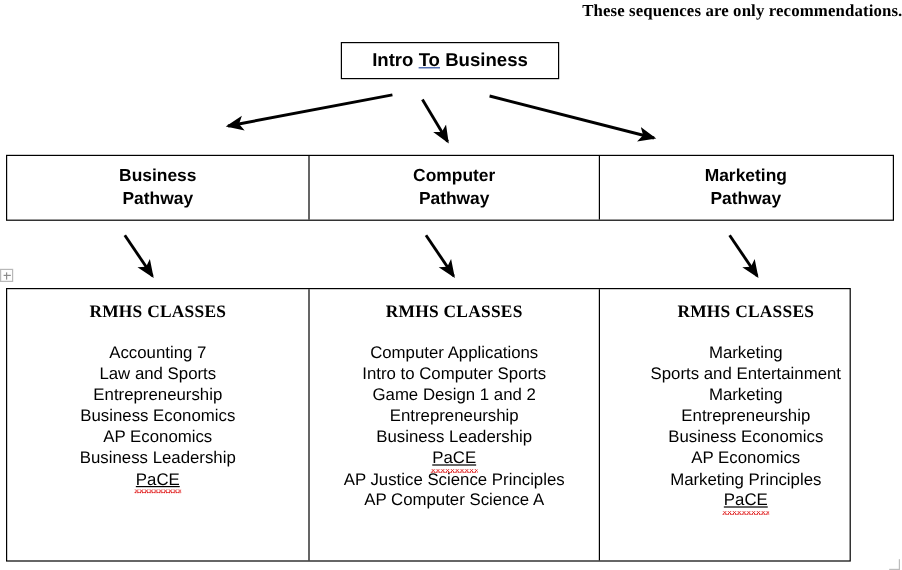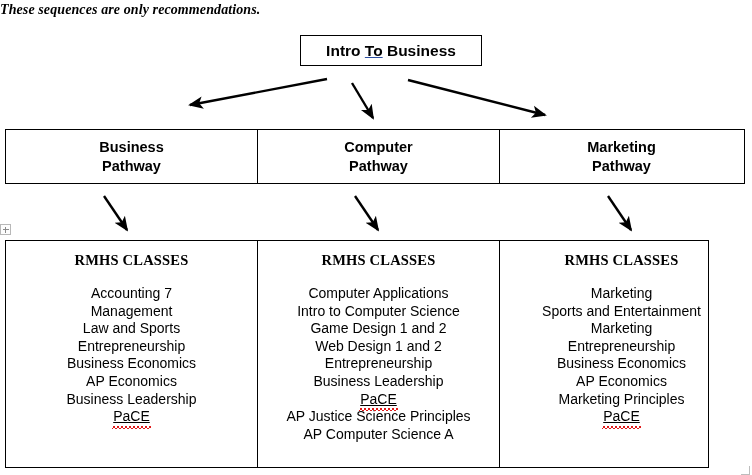--- a/index.html
+++ b/index.html
@@ -15,43 +15,41 @@
     font-family: "Liberation Sans", sans-serif;
     color: #000000;
   }
 
   
   .caption {
     position: absolute;
     left: 0;
     top: 2px;
     width: 752px;
-    text-align: left;
+    text-align: right;
     font-family: "Liberation Serif", serif;
-    font-style: italic;
     font-weight: bold;
     font-size: 14px;
     letter-spacing: 0.1px;
     color: #000;
   }
 
   
   .title-box {
     position: absolute;
     left: 284px;
     top: 35px;
     width: 182px;
     height: 31px;
     border: 1.6px solid #000;
     box-sizing: border-box;
     display: flex;
     align-items: center;
     justify-content: center;
     background: #fff;
-    margin-left: 16px;
   }
   .title-text {
     font-family: "Liberation Sans", sans-serif;
     font-weight: bold;
     font-size: 15.5px;
     white-space: pre;
   }
   .title-text .ul-blue {
     text-decoration: underline;
     text-decoration-color: #2b4ea2;
@@ -232,36 +230,34 @@
       <span>Pathway</span>
     </div>
   </div>
 </div>
 
 <div class="classes-table">
   <div class="classes-cell c1">
     <div class="classes-heading">RMHS CLASSES</div>
     <ul class="class-list">
         <li>Accounting 7</li>
-        <li>Management</li>
         <li>Law and Sports</li>
         <li>Entrepreneurship</li>
         <li>Business Economics</li>
         <li>AP Economics</li>
         <li>Business Leadership</li>
         <li class="misspelled"><span class="pace-wrap">PaCE</span></li>
       </ul>
   </div>
   <div class="classes-cell c2">
     <div class="classes-heading">RMHS CLASSES</div>
     <ul class="class-list">
         <li>Computer Applications</li>
-        <li>Intro to Computer Science</li>
+        <li>Intro to Computer Sports</li>
         <li>Game Design 1 and 2</li>
-        <li>Web Design 1 and 2</li>
         <li>Entrepreneurship</li>
         <li>Business Leadership</li>
         <li class="misspelled"><span class="pace-wrap">PaCE</span></li>
         <li>AP Justice Science Principles</li>
         <li>AP Computer Science A</li>
       </ul>
   </div>
   <div class="classes-cell c3">
     <div class="classes-heading">RMHS CLASSES</div>
     <ul class="class-list">

